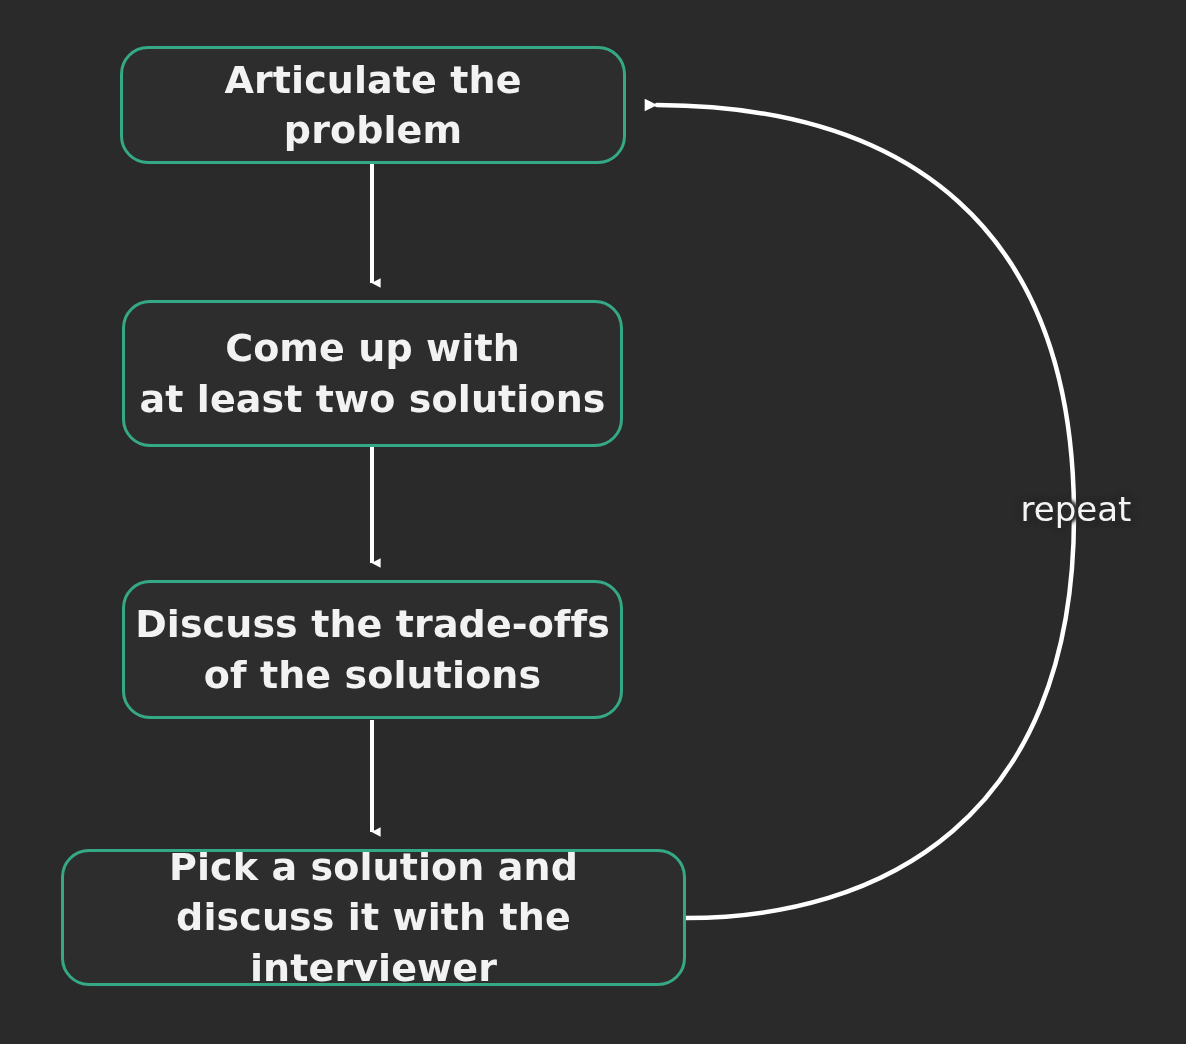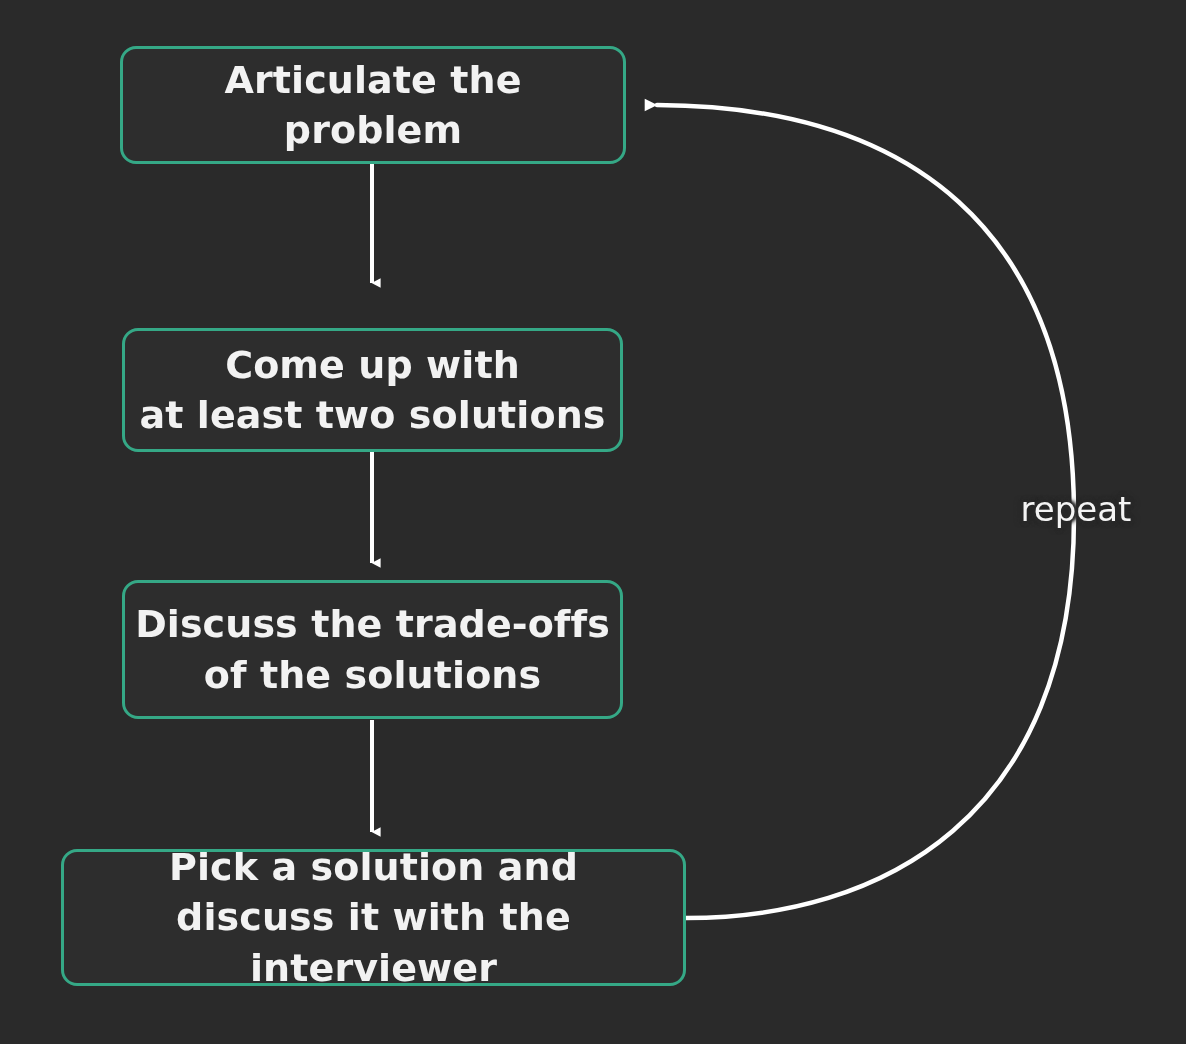--- a/index.html
+++ b/index.html
@@ -22,39 +22,39 @@
     top: 0;
     width: 1186px;
     height: 1044px;
     pointer-events: none;
   }
   .node {
     position: absolute;
     box-sizing: border-box;
     background: #2d2d2d;
     border: 3px solid #35a886;
-    border-radius: 16px;
+    border-radius: 28px;
     display: flex;
     align-items: center;
     justify-content: center;
     text-align: center;
     color: #f2f2f2;
     font-weight: 700;
     font-size: 38px;
     line-height: 1.32;
     letter-spacing: 0.1px;
     z-index: 2;
   }
   .node-label {
     display: block;
     white-space: pre-line;
     padding: 0 10px;
   }
   #node-1 { left: 120px; top: 46px;  width: 506px; height: 118px; }
-  #node-2 { left: 122px; top: 300px; width: 501px; height: 124px; margin-top: 28px; }
+  #node-2 { left: 122px; top: 300px; width: 501px; height: 147px; }
   #node-3 { left: 122px; top: 580px; width: 501px; height: 139px; }
   #node-4 { left: 61px;  top: 849px; width: 625px; height: 137px; }
 
   #loop-label {
     position: absolute;
     left: 1010px;
     top: 492px;
     width: 132px;
     text-align: center;
     color: #f4f4f4;

